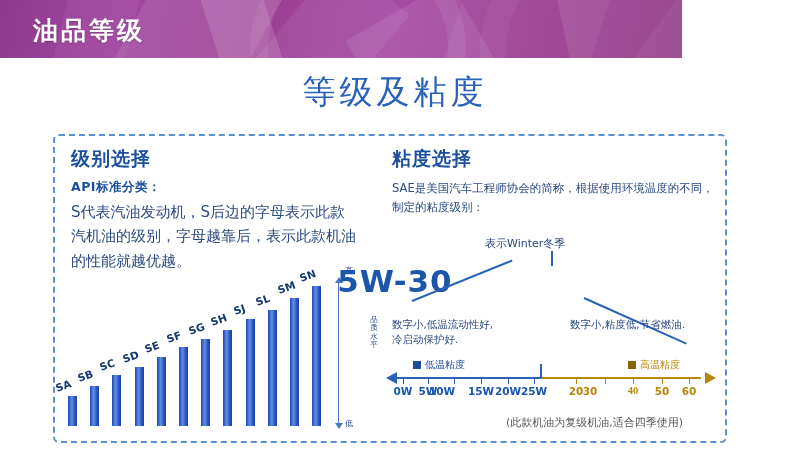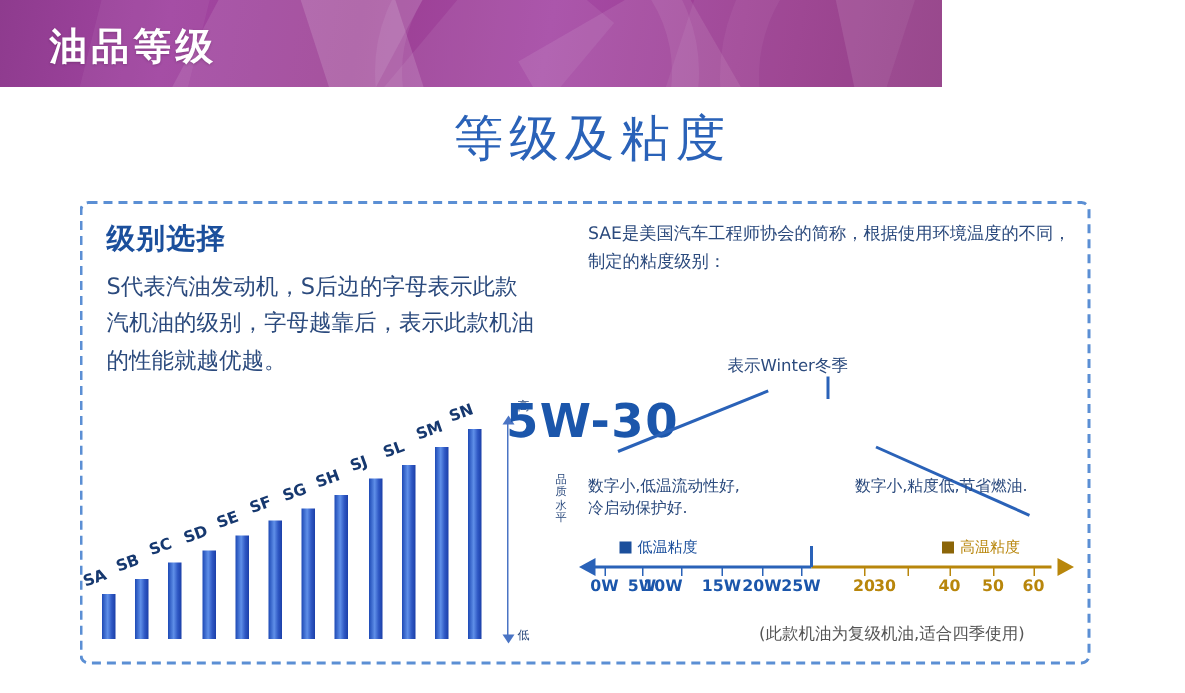--- a/index.html
+++ b/index.html
@@ -6,21 +6,21 @@
   body{
     width:790px;height:462px;
     background:#ffffff;
     font-family:"Liberation Sans","DejaVu Sans",sans-serif;
     overflow:hidden;
     position:relative;
   }
 
   
   .banner{
-    position:absolute;left:0;top:0;width:628px;height:58px;
+    position:absolute;left:0;top:0;width:682px;height:58px;
     background:linear-gradient(100deg,#8e3b8e 0%,#a145a1 18%,#9b3f93 38%,#a54aa5 58%,#9c3f92 78%,#8d3480 100%);
     overflow:hidden;
     text-align:center;
   }
   .banner-shape{position:absolute;background:rgba(255,255,255,0.10);}
   .bs1{left:135px;top:-40px;width:120px;height:150px;transform:rotate(28deg);}
   .bs2{left:215px;top:-20px;width:60px;height:120px;transform:rotate(-18deg);background:rgba(255,255,255,0.14);}
   .bs3{left:285px;top:-30px;width:90px;height:140px;transform:rotate(40deg);background:rgba(255,255,255,0.07);}
   .bs4{left:360px;top:5px;width:120px;height:90px;transform:rotate(-30deg);background:rgba(255,255,255,0.09);}
   .bs5{left:455px;top:-35px;width:140px;height:140px;transform:rotate(18deg);background:rgba(255,255,255,0.06);}
@@ -188,20 +188,21 @@
   <div class="banner-shape bs7"></div>
   <div class="banner-title">油品等级</div>
 </div>
 
 <div class="main-title">等级及粘度</div>
 
 <div class="panel"></div>
 
 <div class="col-left">
   <div class="h-sec">级别选择</div>
+  <div class="h-sub">API标准分类：</div>
   <div class="body-text">S代表汽油发动机，S后边的字母表示此款汽机油的级别，字母越靠后，表示此款机油的性能就越优越。</div>
 </div>
 
 <div class="chart">
   <div class="axis-v"></div>
   <div class="axis-cap top">高</div>
   <div class="axis-cap bot">低</div>
   <div class="axis-mid">品质水平</div>
 <div class="bar" style="left: 6px; height: 29.6px;"></div>
     <div class="bar-label" style="left: -4px; bottom: 31.6px;">SA</div>
@@ -223,20 +224,21 @@
     <div class="bar-label" style="left: 173.6px; bottom: 108.56px;">SJ</div>
     <div class="bar" style="left: 205.8px; height: 116.427px;"></div>
     <div class="bar-label" style="left: 195.8px; bottom: 118.427px;">SL</div>
     <div class="bar" style="left: 228px; height: 128.267px;"></div>
     <div class="bar-label" style="left: 218px; bottom: 130.267px;">SM</div>
     <div class="bar" style="left: 250.2px; height: 140.107px;"></div>
     <div class="bar-label" style="left: 240.2px; bottom: 142.107px;">SN</div>
   </div>
 
 <div class="col-right">
+  <div class="h-sec">粘度选择</div>
   <div class="sae-text">SAE是美国汽车工程师协会的简称，根据使用环境温度的不同，制定的粘度级别：</div>
 </div>
 
 <div class="winter-note">表示Winter冬季</div>
 <div class="stem"></div>
 <div class="grade-code">5W-30</div>
 <div class="leader ld-left"></div>
 <div class="leader ld-right"></div>
 
 <div class="note note-left">
@@ -270,20 +272,20 @@
     <div class="tk-label b" style="left: 95px;">15W</div>
     <div class="tick b" style="left: 122px;"></div>
     <div class="tk-label b" style="left: 122px;">20W</div>
     <div class="tick b" style="left: 148px;"></div>
     <div class="tk-label b" style="left: 148px;">25W</div>
     <div class="tick g" style="left: 190px;"></div>
     <div class="tk-label g" style="left: 190px;">20</div>
     <div class="tick g" style="left: 219px;"></div>
     <div class="tk-label g" style="left: 204px;">30</div>
     <div class="tick g" style="left: 247px;"></div>
-    <div class="tk-label g" style="left: 247px;">40</div>
+    <div class="tk-label g" style="left: 247px; font-family: Liberation Serif, serif;">40</div>
     <div class="tick g" style="left: 276px;"></div>
     <div class="tk-label g" style="left: 276px;">50</div>
     <div class="tick g" style="left: 303px;"></div>
     <div class="tk-label g" style="left: 303px;">60</div>
   </div>
 
 <div class="caption">(此款机油为复级机油,适合四季使用)</div>
 
 </body></html>

